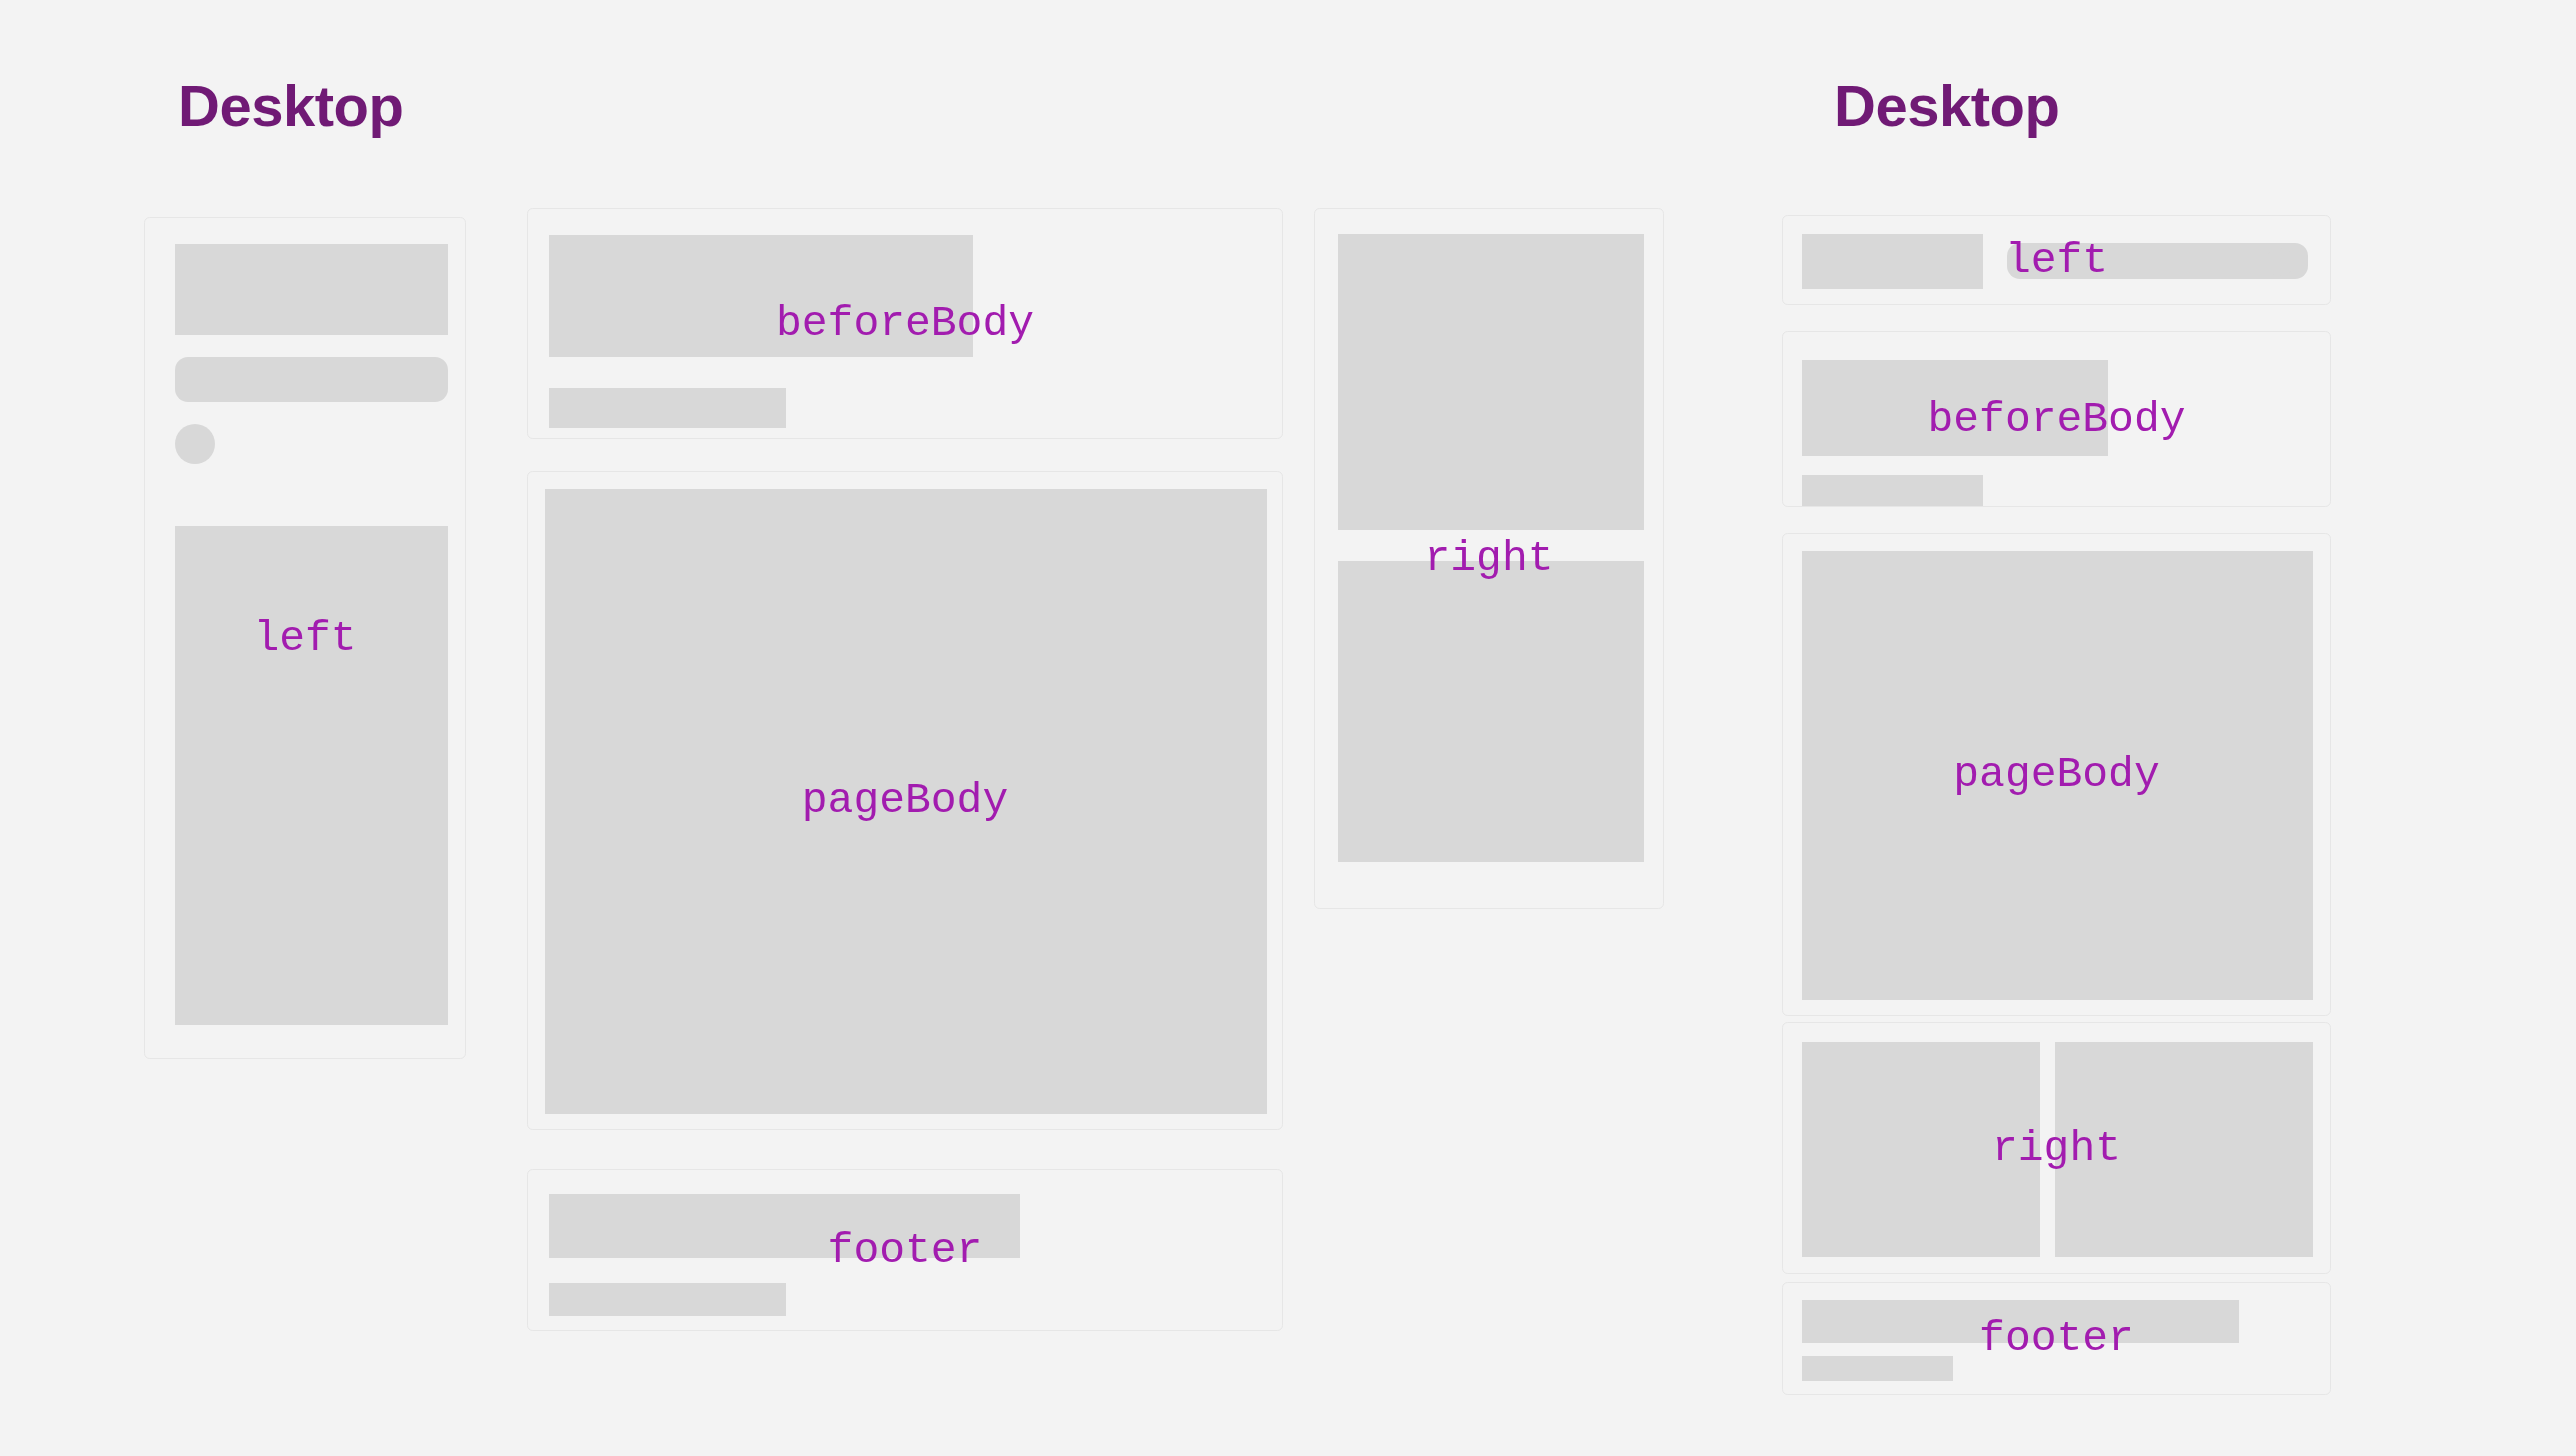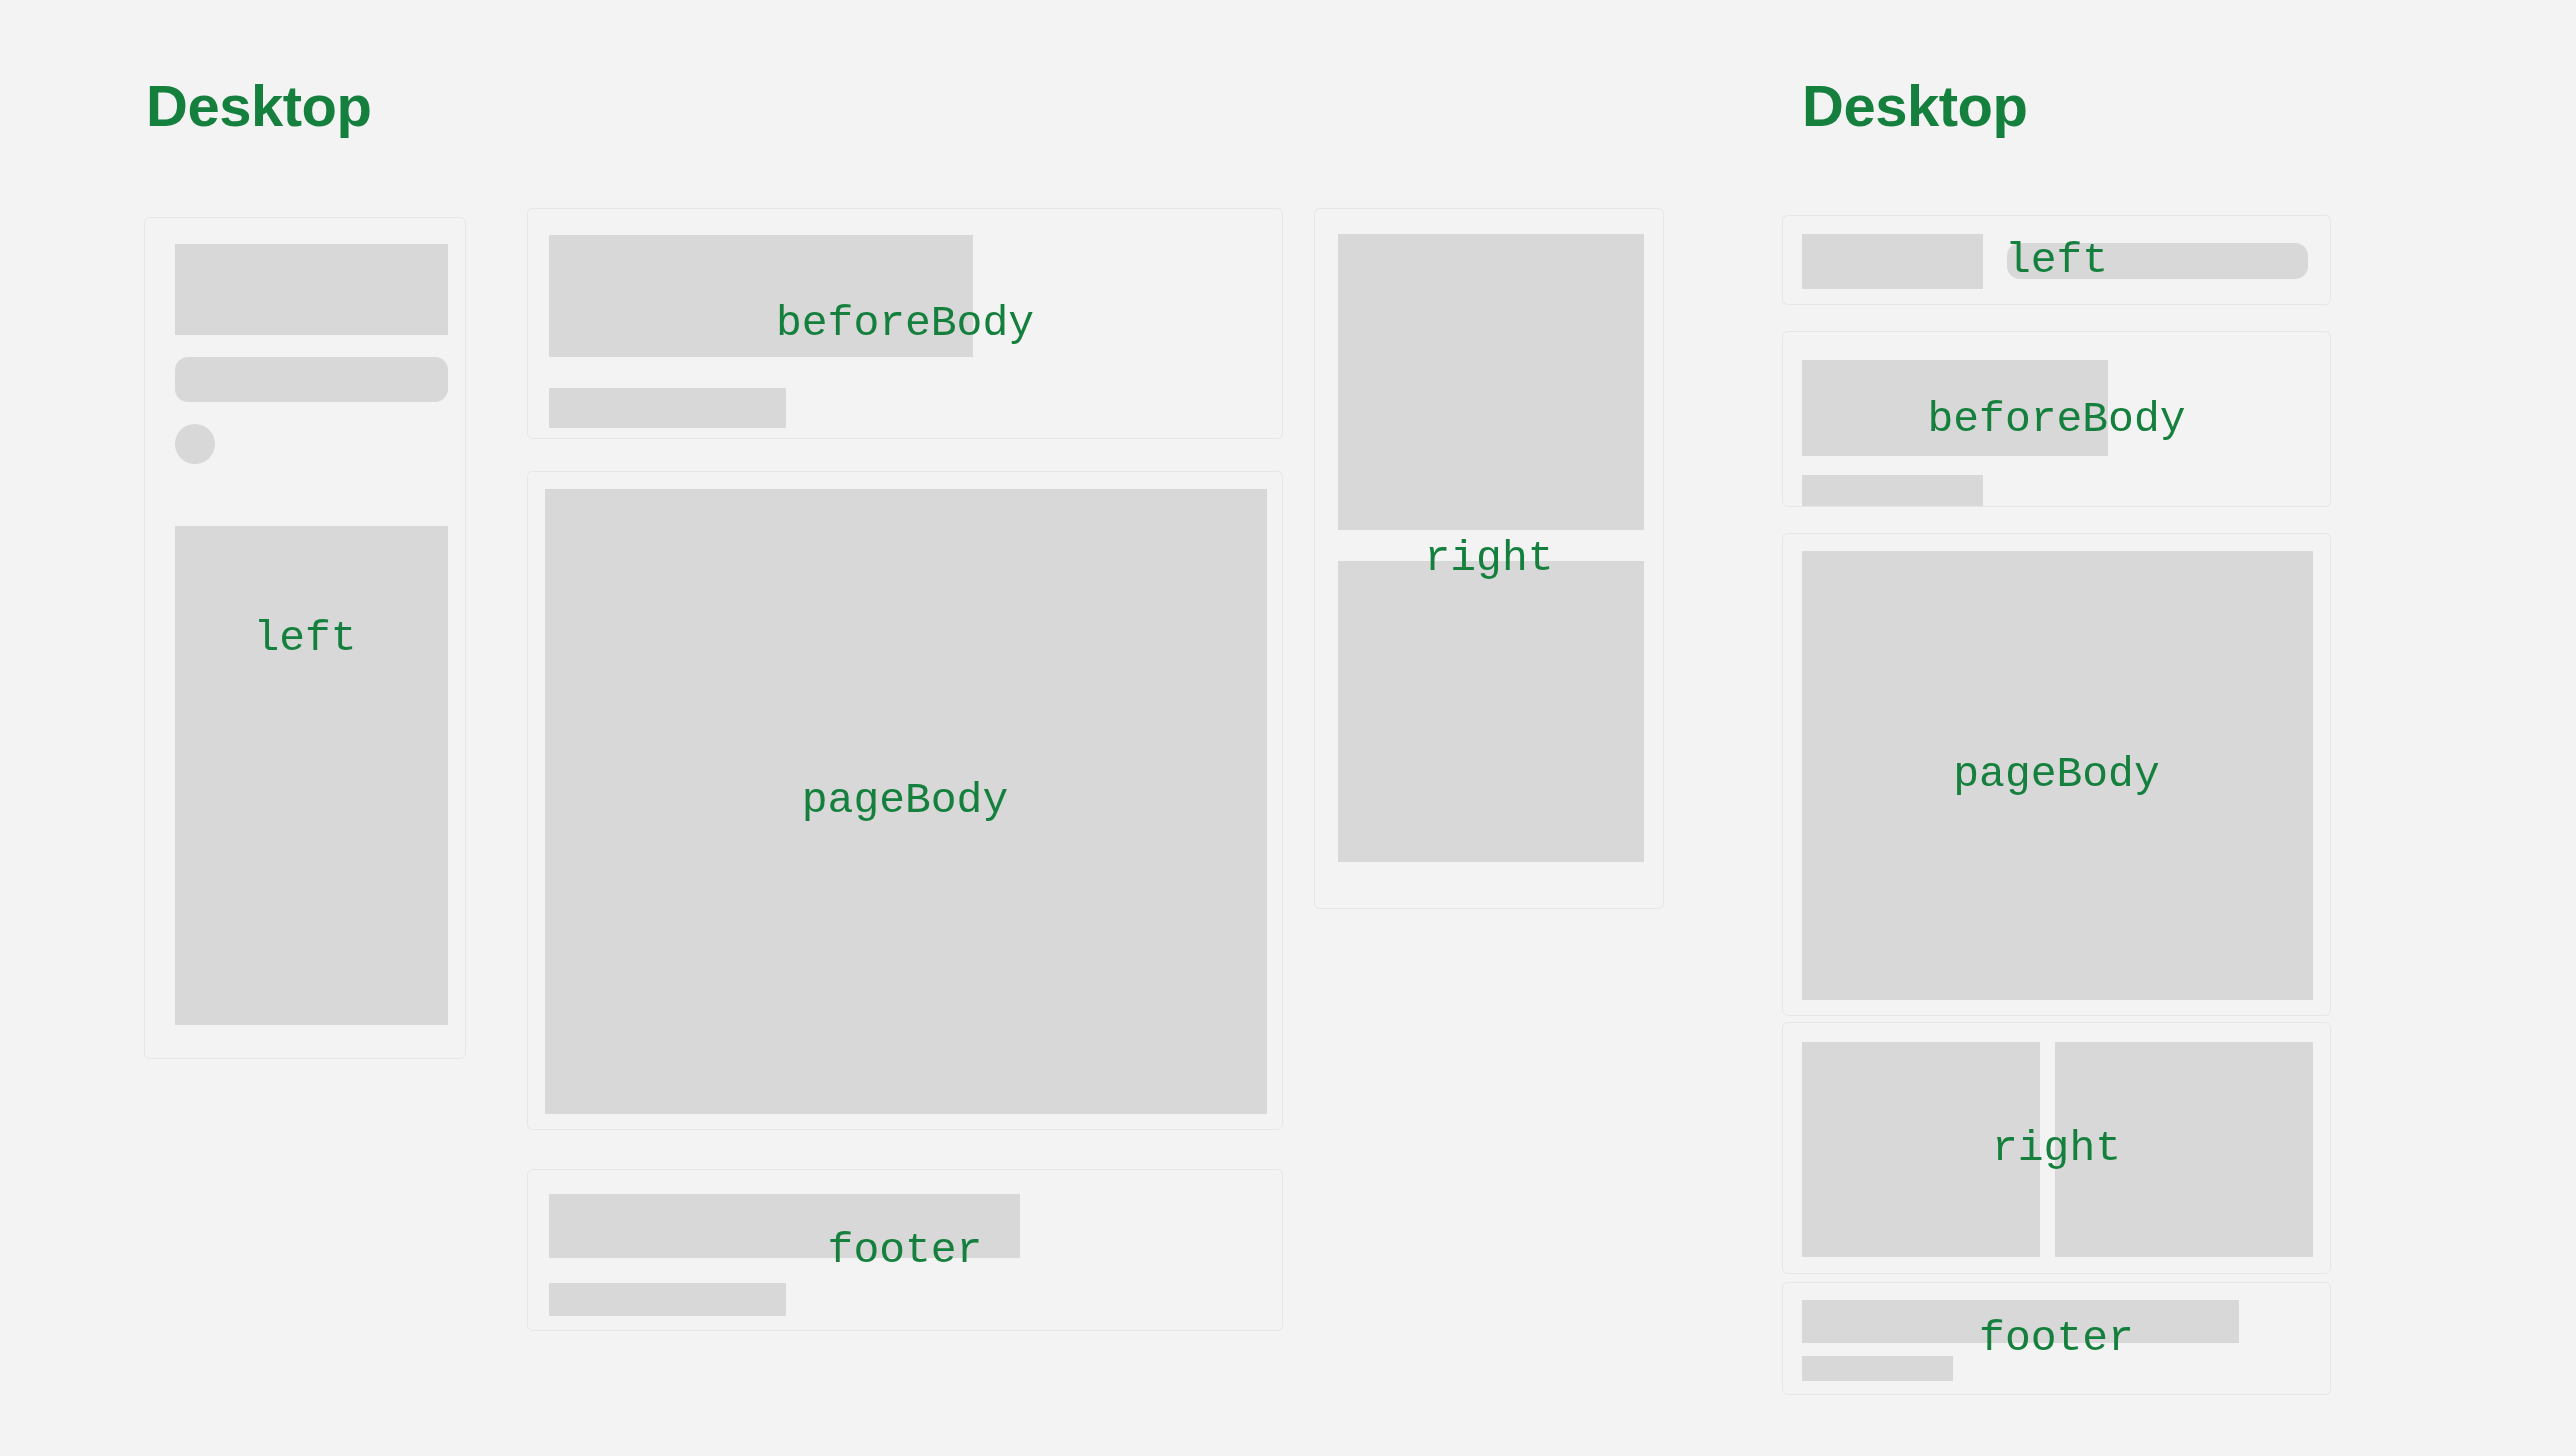--- a/index.html
+++ b/index.html
@@ -19,23 +19,24 @@
     background: #f3f3f3;
   }
 
   
   .section-title {
     position: absolute;
     font-family: "Liberation Sans", sans-serif;
     font-weight: bold;
     font-size: 58px;
     line-height: 1;
-    color: #15803d;
+    color: #701a75;
     letter-spacing: -0.5px;
     white-space: nowrap;
+    margin-left: 32px;
   }
   #title-desktop { left: 146px; top: 77px; }
   #title-mobile  { left: 1802px; top: 77px; }
 
   
   .panel {
     position: absolute;
     background: #f3f3f3;
     border: 1.9px solid #e6e6e6;
     border-radius: 5.6px;
@@ -48,21 +49,21 @@
   }
   .blk.rounded { border-radius: 13px; }
   .blk.circle  { border-radius: 50%; }
 
   
   .slot-label {
     position: absolute;
     font-family: "Liberation Mono", "DejaVu Sans Mono", monospace;
     font-size: 43px;
     line-height: 1;
-    color: #15803d;
+    color: #a21caf;
     white-space: nowrap;
     pointer-events: none;
     display: flex;
     align-items: center;
     justify-content: center;
   }
 
   
 
   

